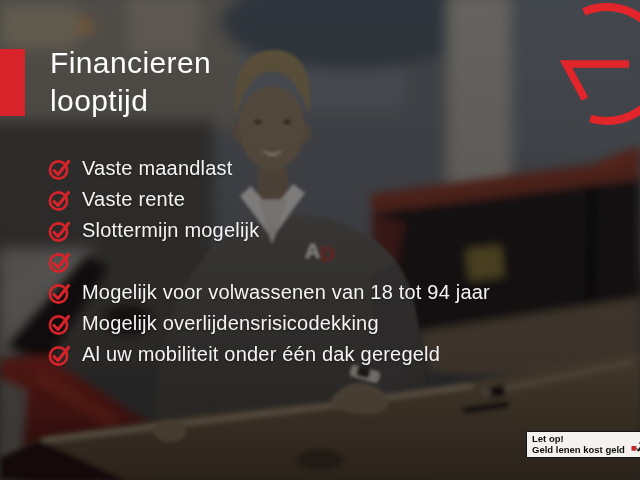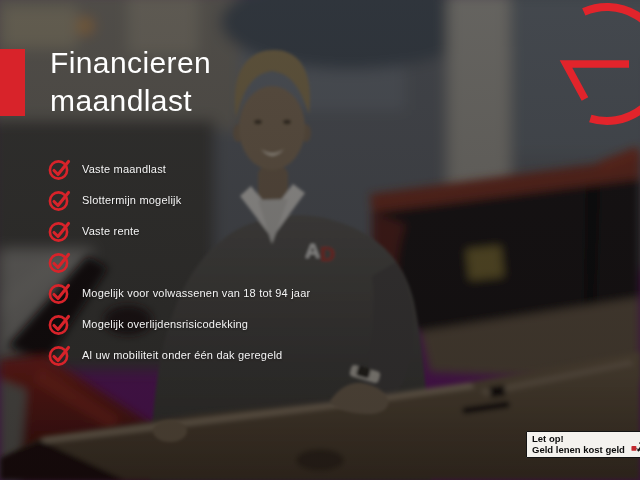--- a/index.html
+++ b/index.html
@@ -1,19 +1,19 @@
 <!DOCTYPE html>
 <html><head>
 <meta charset="utf-8">
 <style>
   html,body{margin:0;padding:0;background:#222;}
   *{box-sizing:border-box;}
   .stage{
     position:relative;width:640px;height:480px;overflow:hidden;
-    font-family:"Liberation Sans",sans-serif;background:#701a75;
+    font-family:"Liberation Sans",sans-serif;background:#404040;
   }
   .stage svg{display:block;}
   .photo{position:absolute;left:0;top:0;}
   .shade{
     position:absolute;inset:0;
     background:linear-gradient(180deg,rgba(12,14,18,.40) 0%,rgba(10,10,12,.46) 55%,rgba(6,6,7,.50) 100%);
   }
   .red-block{position:absolute;left:0;top:49px;}
   .title{
     position:absolute;left:50px;top:44px;
@@ -22,21 +22,21 @@
   }
   .arrow-logo{position:absolute;left:540px;top:0;}
   .checklist{
     position:absolute;left:48px;top:153px;margin:0;padding:0;list-style:none;
   }
   .checklist li{
     height:31px;display:flex;align-items:center;
   }
   .checklist .ck{flex:0 0 auto;margin-right:11px;}
   .checklist .lbl{
-    color:#f4f4f4;font-size:11px;font-weight:400;letter-spacing:.2px;
+    color:#f4f4f4;font-size:20px;font-weight:400;letter-spacing:.2px;
     white-space:nowrap;text-shadow:0 1px 2px rgba(0,0,0,.35);
   }
   .afm-badge{
     position:absolute;left:493px;top:431px;
     background:#f4f2ee;border:1.5px solid #141414;border-radius:1px;
     display:flex;align-items:center;gap:6px;padding:2px 4px 2px 5px;margin-left:33px;
   }
   .afm-badge .txt{line-height:10.5px;}
   .afm-badge .txt span{
     display:block;font-size:9.5px;font-weight:700;color:#0d0d0d;white-space:nowrap;
@@ -144,49 +144,49 @@
   </svg>
 
   <div class="shade"></div>
 
   <svg class="red-block" width="25" height="67" viewBox="0 0 25 67">
     <rect x="0" y="0" width="25" height="67" fill="#d8232a"></rect>
   </svg>
 
   <div class="title">
     <div>Financieren</div>
-    <div>maandlast</div>
+    <div>looptijd</div>
   </div>
 
   <svg class="arrow-logo" width="100" height="140" viewBox="540 0 100 140">
     <path d="M 583.8,11.9 A 57 57 0 1 1 590.3,118.5" fill="none" stroke-width="8" stroke="#e2242b"></path>
     <path d="M 629,64 L 566,64 L 585,99" fill="none" stroke-width="7.5" stroke-linejoin="miter" stroke="#e2242b"></path>
   </svg>
 
   <ul class="checklist">
     <li>
       <svg class="ck" width="23" height="24" viewBox="0 0 23 24">
         <circle cx="10.5" cy="13" r="8.6" fill="none" stroke-width="2.6" stroke="#d8232a"></circle>
         <path d="M6,13.5 L10,17.5 L20.5,4.5" fill="none" stroke-width="3.1" stroke-linecap="round" stroke-linejoin="round" stroke="#d8232a"></path>
       </svg>
       <span class="lbl">Vaste maandlast</span>
     </li>
     <li>
       <svg class="ck" width="23" height="24" viewBox="0 0 23 24">
         <circle cx="10.5" cy="13" r="8.6" fill="none" stroke-width="2.6" stroke="#d8232a"></circle>
         <path d="M6,13.5 L10,17.5 L20.5,4.5" fill="none" stroke-width="3.1" stroke-linecap="round" stroke-linejoin="round" stroke="#d8232a"></path>
       </svg>
+      <span class="lbl">Vaste rente</span>
+    </li>
+    <li>
+      <svg class="ck" width="23" height="24" viewBox="0 0 23 24">
+        <circle cx="10.5" cy="13" r="8.6" fill="none" stroke-width="2.6" stroke="#d8232a"></circle>
+        <path d="M6,13.5 L10,17.5 L20.5,4.5" fill="none" stroke-width="3.1" stroke-linecap="round" stroke-linejoin="round" stroke="#d8232a"></path>
+      </svg>
       <span class="lbl">Slottermijn mogelijk</span>
-    </li>
-    <li>
-      <svg class="ck" width="23" height="24" viewBox="0 0 23 24">
-        <circle cx="10.5" cy="13" r="8.6" fill="none" stroke-width="2.6" stroke="#d8232a"></circle>
-        <path d="M6,13.5 L10,17.5 L20.5,4.5" fill="none" stroke-width="3.1" stroke-linecap="round" stroke-linejoin="round" stroke="#d8232a"></path>
-      </svg>
-      <span class="lbl">Vaste rente</span>
     </li>
     <li>
       <svg class="ck" width="23" height="24" viewBox="0 0 23 24">
         <circle cx="10.5" cy="13" r="8.6" fill="none" stroke-width="2.6" stroke="#d8232a"></circle>
         <path d="M6,13.5 L10,17.5 L20.5,4.5" fill="none" stroke-width="3.1" stroke-linecap="round" stroke-linejoin="round" stroke="#d8232a"></path>
       </svg>
     </li>
     <li>
       <svg class="ck" width="23" height="24" viewBox="0 0 23 24">
         <circle cx="10.5" cy="13" r="8.6" fill="none" stroke-width="2.6" stroke="#d8232a"></circle>

